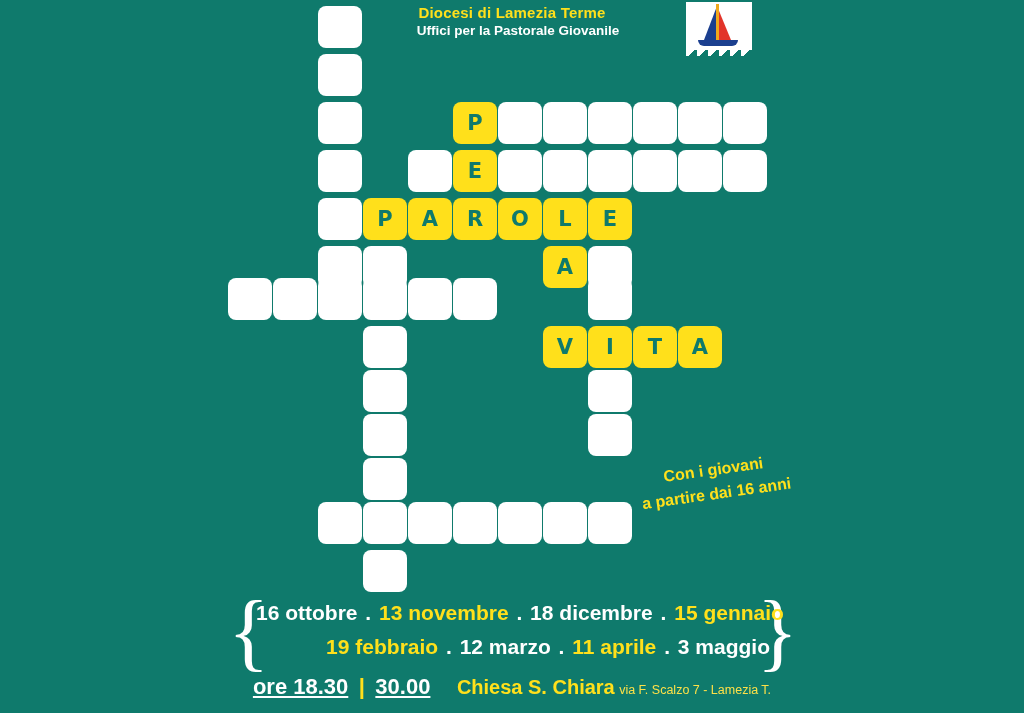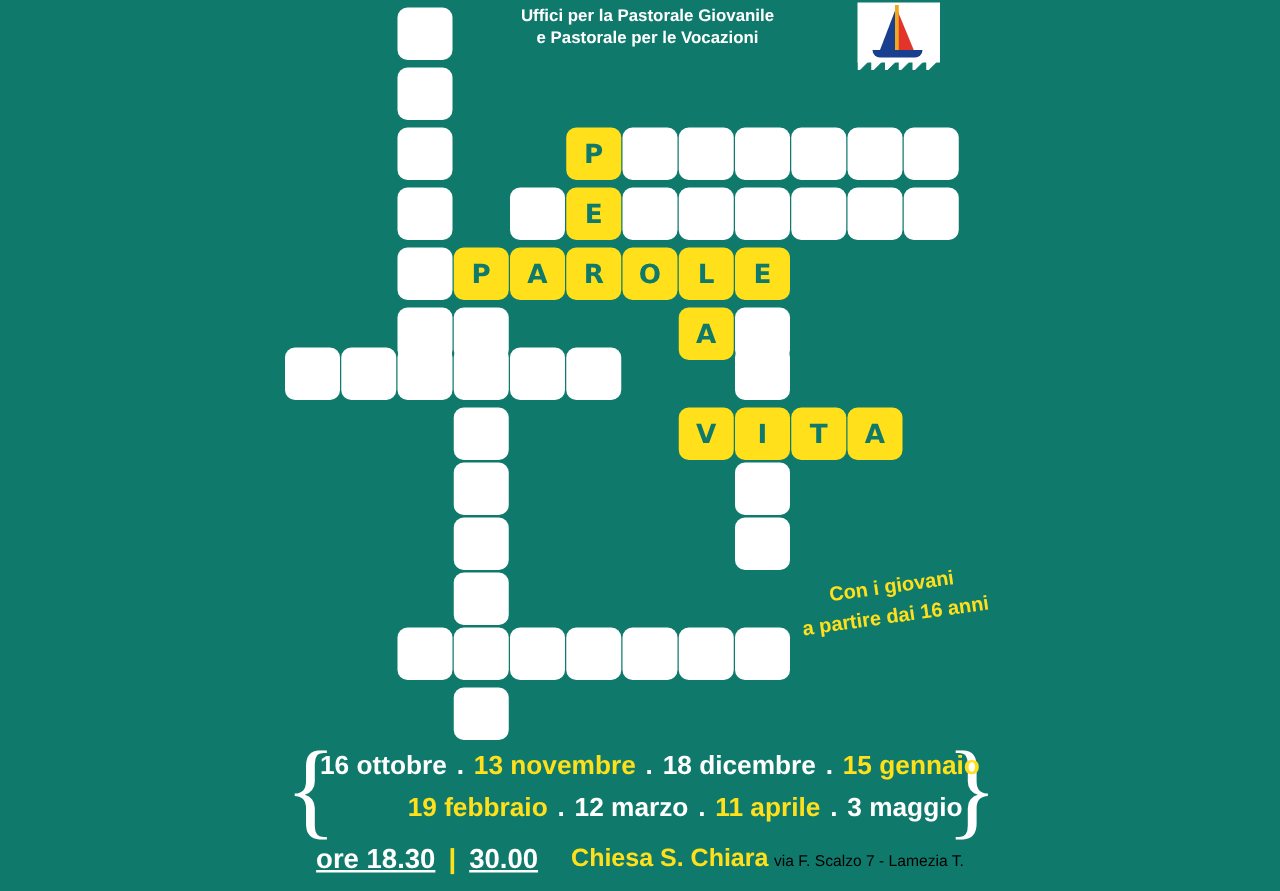--- a/index.html
+++ b/index.html
@@ -204,33 +204,33 @@
     text-align: center;
     vertical-align: middle;
   }
   .footer .place .name {
     color: #ffe01b;
     font-size: 20px;
     font-weight: bold;
     line-height: 22px;
   }
   .footer .place .addr {
-    color: #000000;
+    color: #fde047;
     font-size: 12.5px;
     line-height: 15px;
   }
 </style>
 </head>
 <body>
 
 <div id="poster">
 
   <div class="header">
+    <div class="line1">Diocesi di Lamezia Terme</div>
     <div class="line2">Uffici per la Pastorale Giovanile</div>
-    <div class="line3">e Pastorale per le Vocazioni</div>
   </div>
 
   <div class="logo">
     <div class="paper"></div>
     <div class="boat"></div>
     <div class="sail"></div>
     <div class="mast"></div>
     <div class="hull"></div>
   </div>
 

